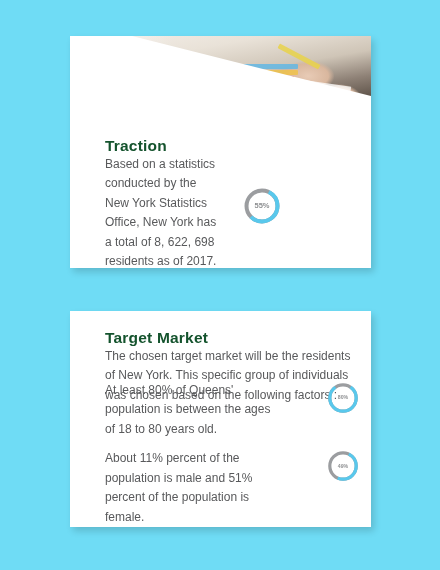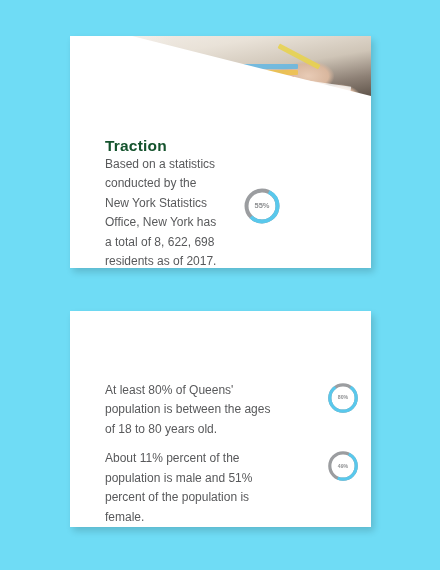--- a/index.html
+++ b/index.html
@@ -166,20 +166,24 @@
           <circle cx="20" cy="20" r="15.5" fill="none" stroke="#9b9da0" stroke-width="4"></circle>
           <circle cx="20" cy="20" r="15.5" fill="none" stroke="#59c8ec" stroke-width="4" stroke-dasharray="53.6 97.4" stroke-dashoffset="-7"></circle>
         </svg>
         <span class="donut-label">55%</span>
       </div>
     </div>
   </div>
 
   <div class="card" id="card-target">
 
+    <div id="target-body">
+      <div class="heading">Target Market</div>
+      <div class="body-text" id="target-intro">The chosen target market will be the residents of New York. This specific group of individuals was chosen based on the following factors :</div>
+    </div>
 
     <div id="factor-list">
 
       <div class="factor-row">
         <div class="body-text factor-text">At least 80% of Queens' population is between the ages of 18 to 80 years old.</div>
         <div class="donut donut-sm">
           <svg width="34" height="34" viewBox="0 0 34 34" aria-hidden="true">
             <circle cx="17" cy="17" r="13.2" fill="none" stroke="#9b9da0" stroke-width="3.2"></circle>
             <circle cx="17" cy="17" r="13.2" fill="none" stroke="#59c8ec" stroke-width="3.2" stroke-dasharray="66.3 16.6" stroke-dashoffset="-8"></circle>
           </svg>

